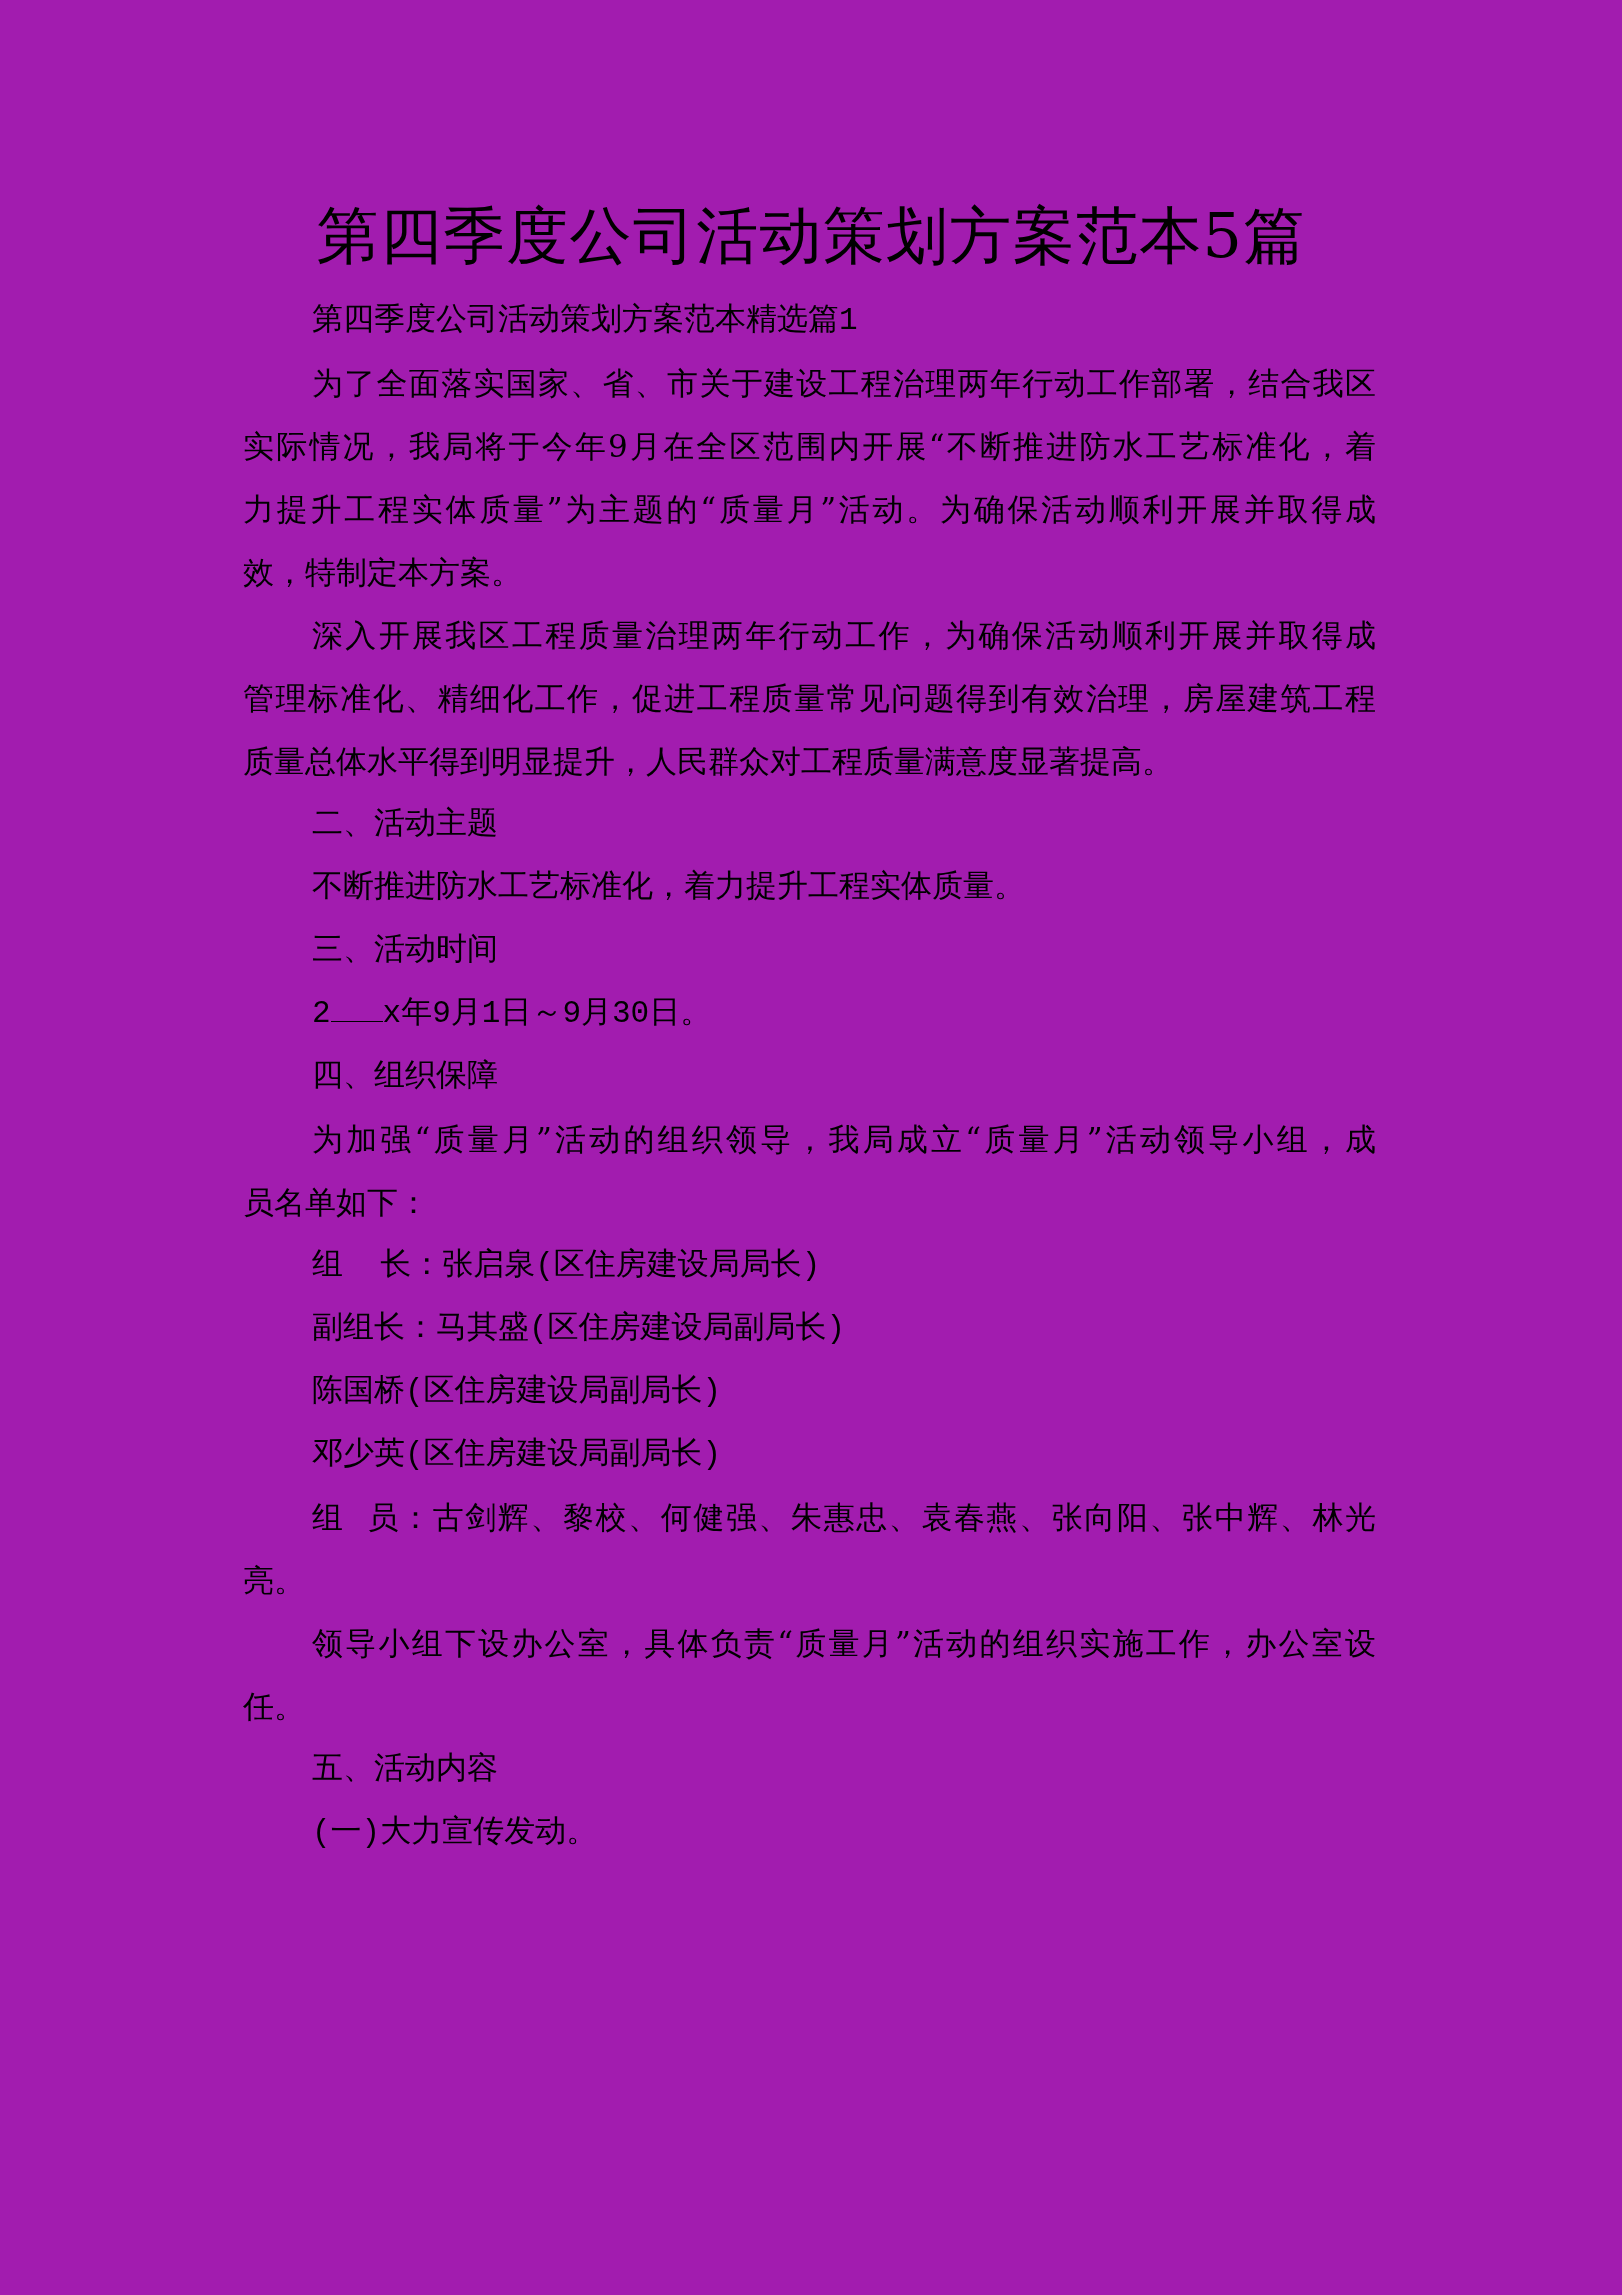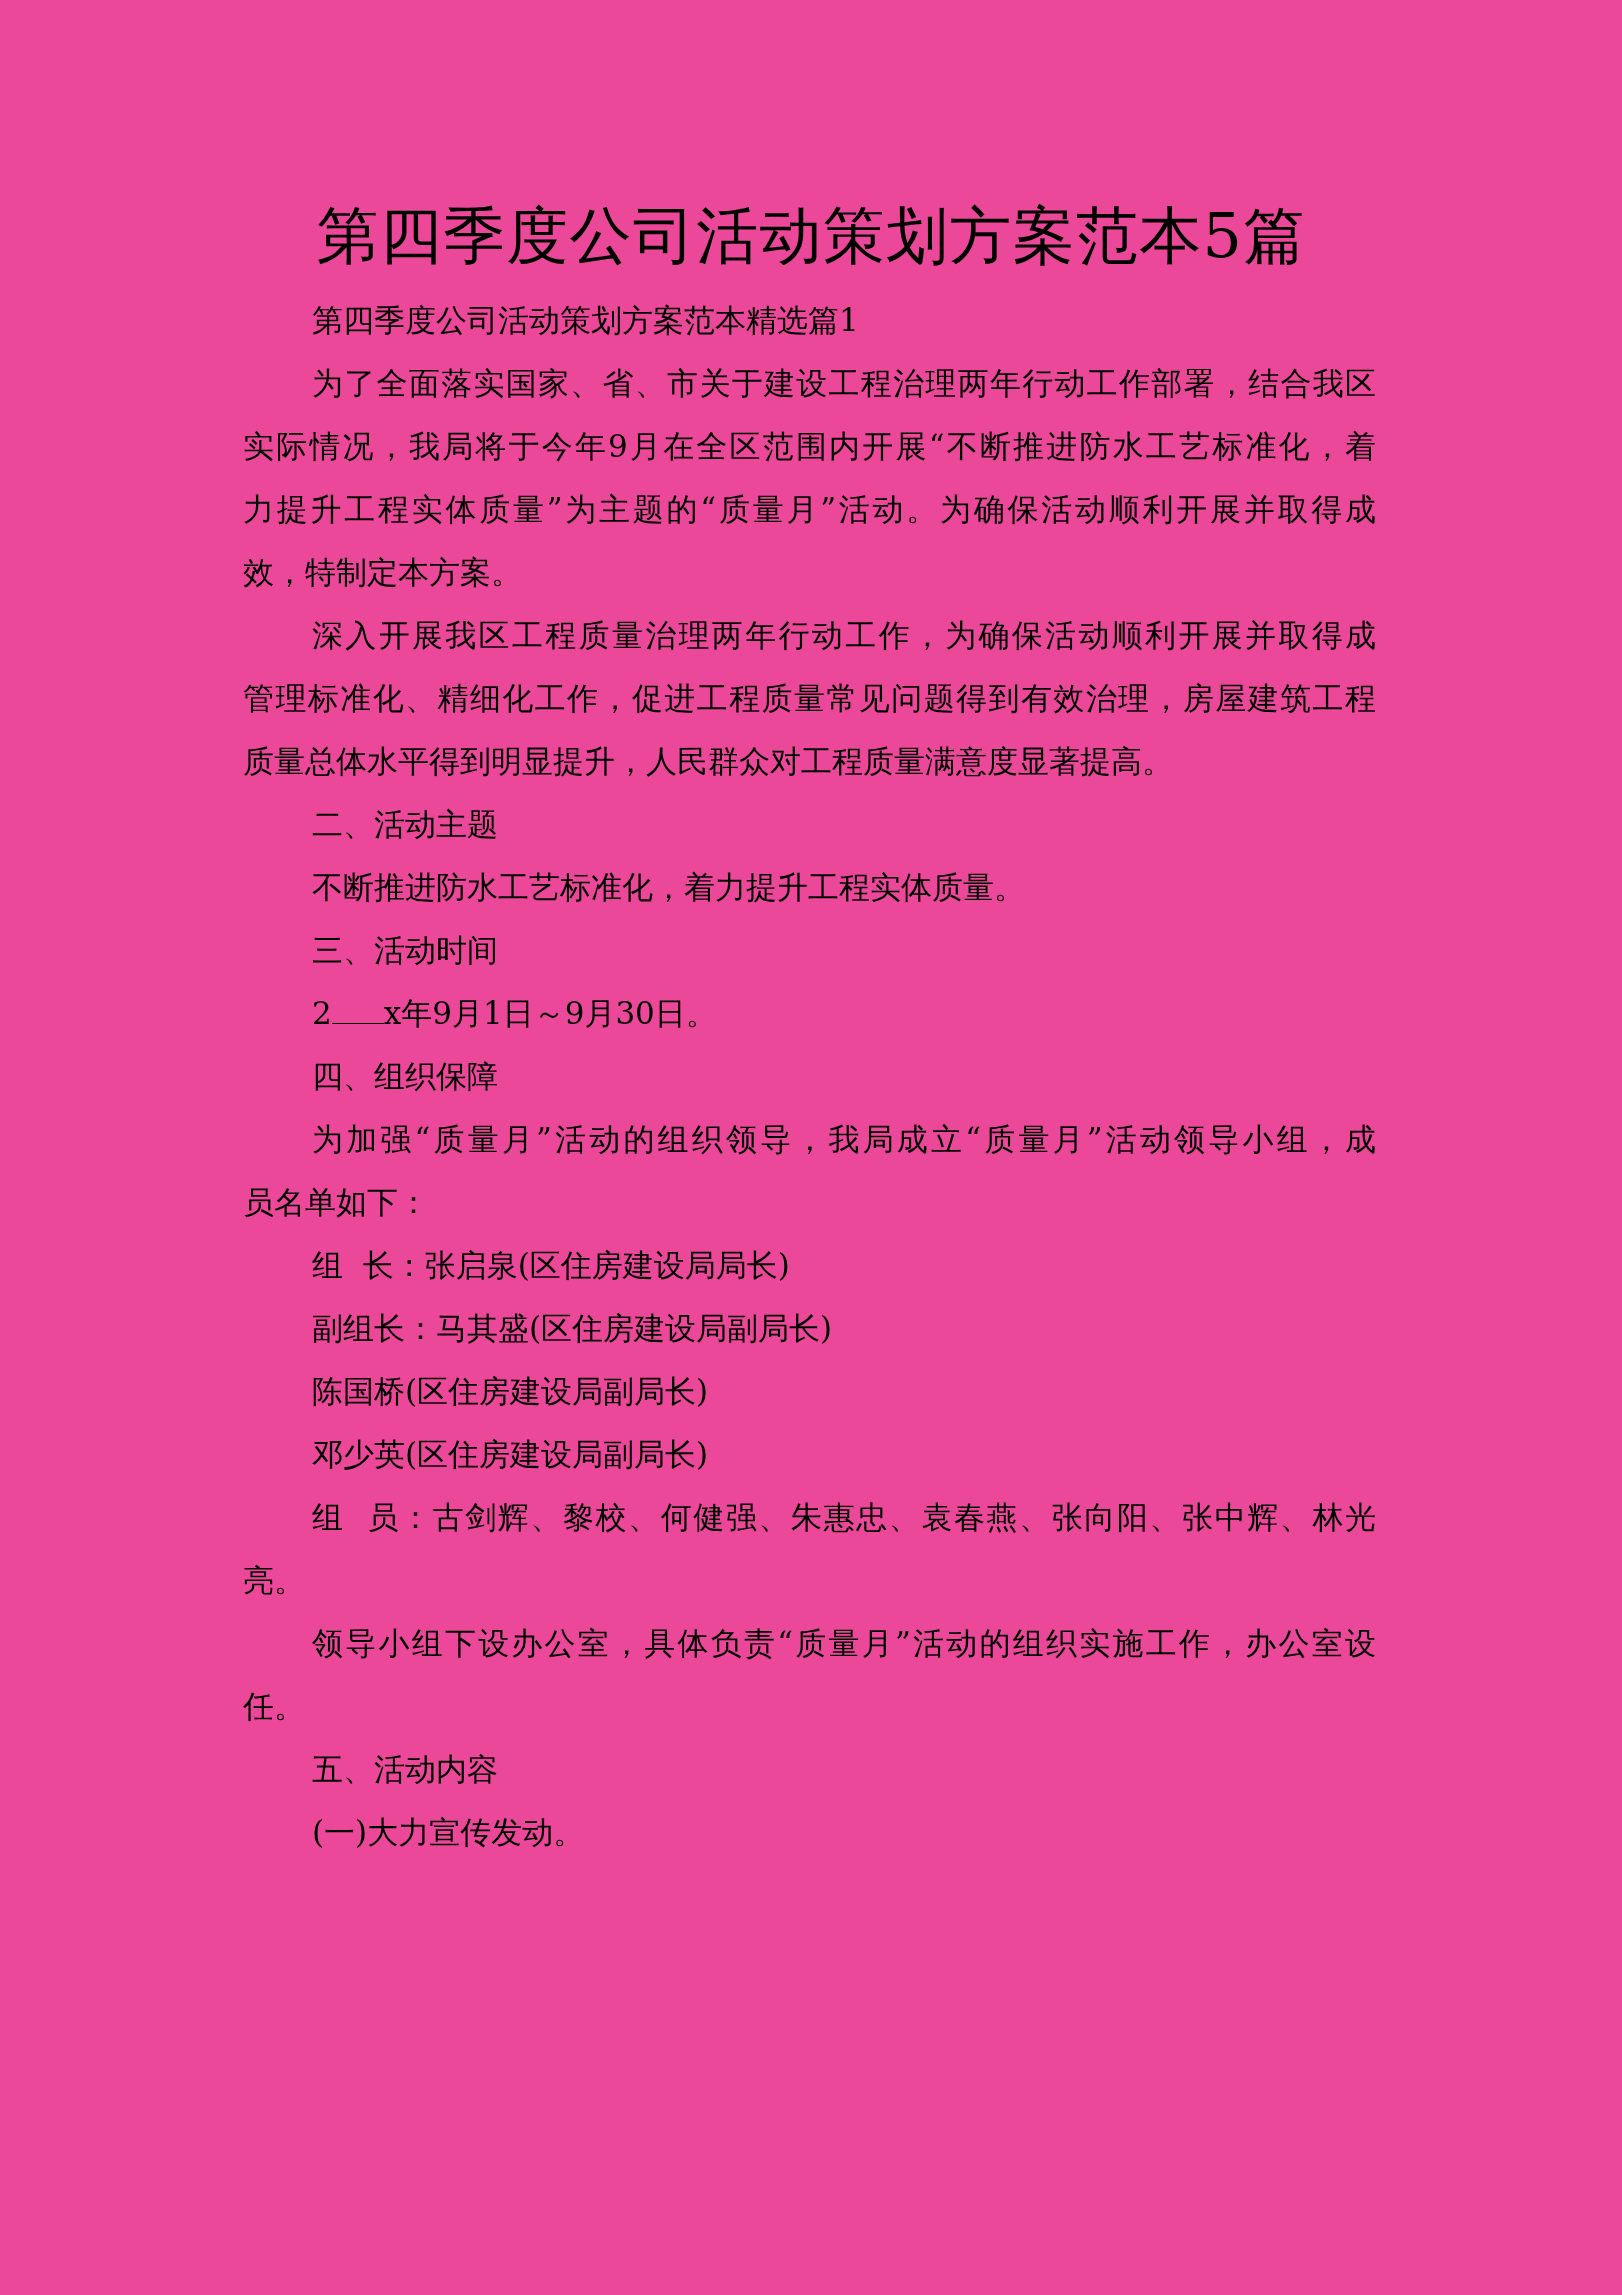--- a/index.html
+++ b/index.html
@@ -14,21 +14,21 @@
       overflow: hidden;
       font-family: "DejaVu Serif", "Liberation Serif", serif;
       color: #000000;
     }
     .page {
       position: absolute;
       left: 0;
       top: 0;
       width: 1623px;
       height: 2295px;
-      background: #ec4899;
+      background: #a21caf;
     }
     .title {
       position: absolute;
       left: 0;
       width: 1623px;
       top: 196px;
       text-align: center;
       font-size: 62px;
       line-height: 79px;
       letter-spacing: 1.3px;
@@ -45,20 +45,21 @@
     }
     .p {
       margin: 0;
       padding: 0;
       text-align: justify;
       text-align-last: left;
       word-break: break-all;
     }
     .indent {
       text-indent: 69px;
+      font-family: Liberation Mono, monospace;
     }
     .line {
       display: block;
       white-space: nowrap;
       text-align: justify;
       text-align-last: justify;
     }
     .line.last {
       text-align-last: left;
     }

